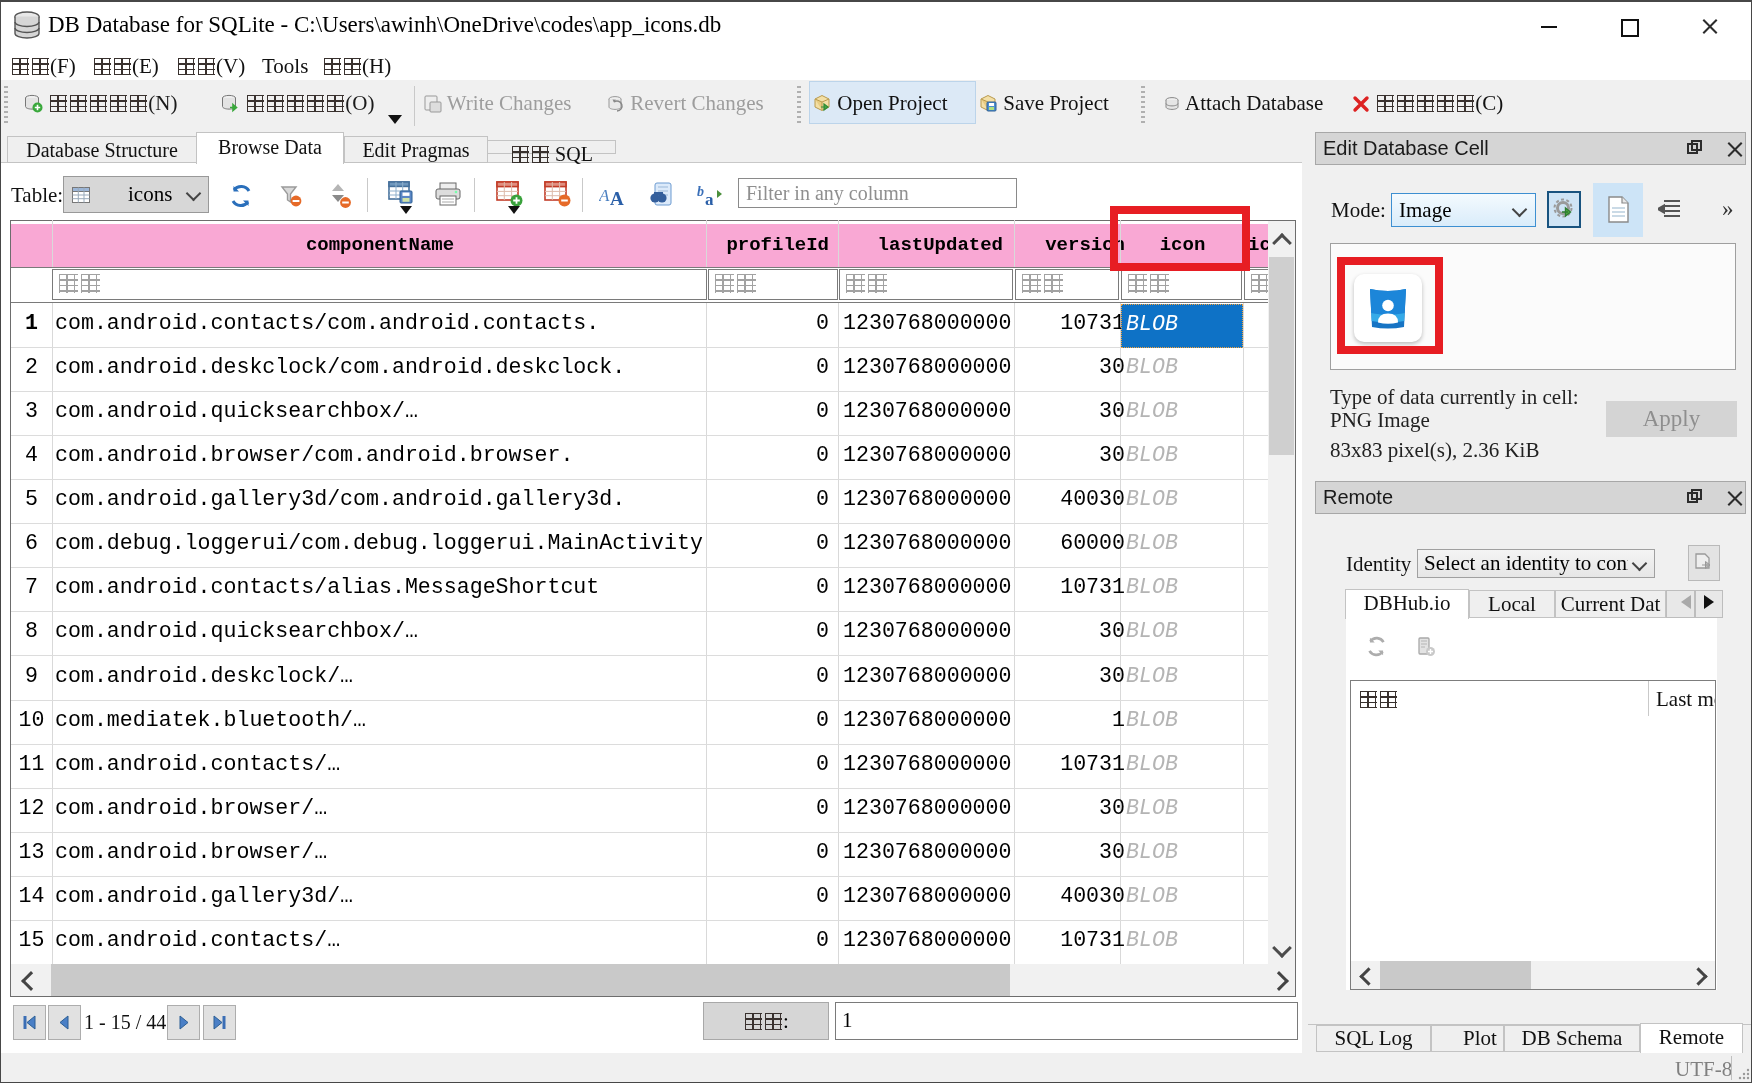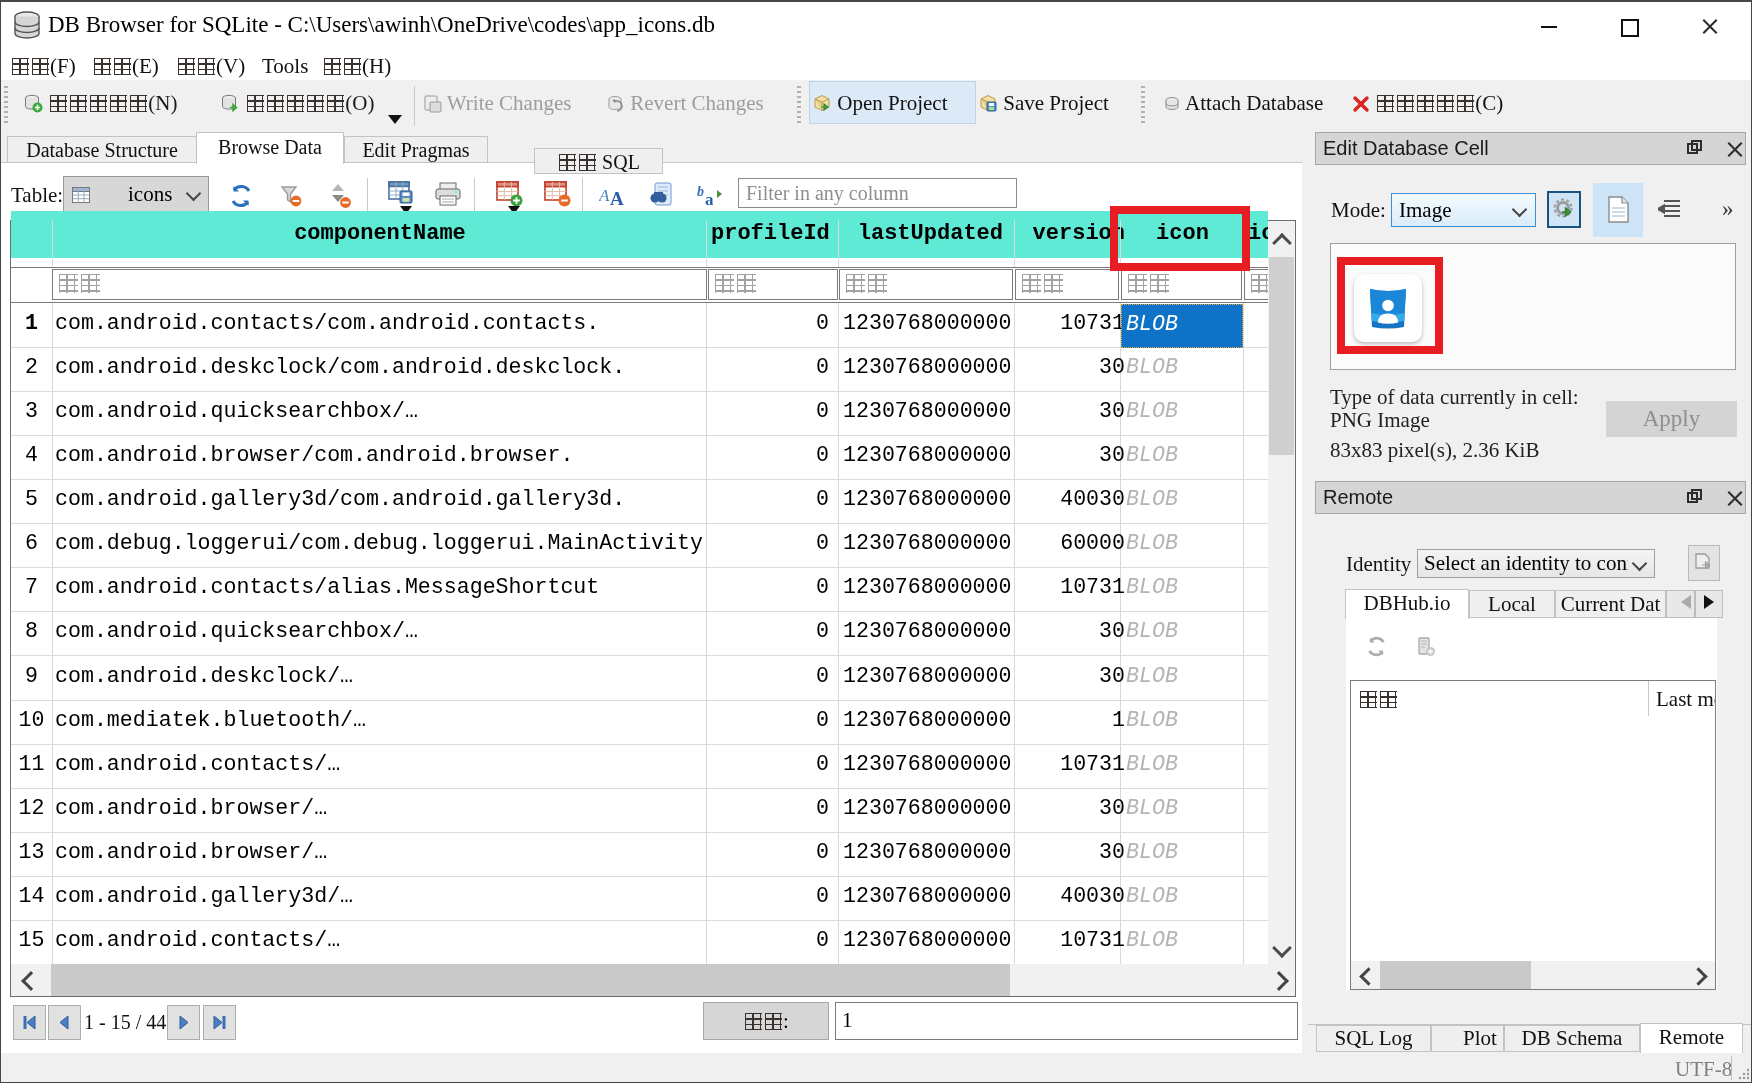--- a/index.html
+++ b/index.html
@@ -47,21 +47,21 @@
 .fc .cj{width:19px;height:19px;}
 </style></head>
 <body>
 
 <div class="a" style="left:0;top:0;width:1752px;height:52px;background:#fff;border-top:2px solid #474747;"></div>
 <svg class="a" style="left:13px;top:11px" width="28" height="30" viewBox="0 0 28 30">
  <ellipse cx="14" cy="5.5" rx="12" ry="4.5" fill="#e8e8e8" stroke="#555" stroke-width="1.4"></ellipse>
  <path d="M2 5.5v17c0 2.5 5.4 4.5 12 4.5s12-2 12-4.5v-17" fill="#d6d6d6" stroke="#555" stroke-width="1.4"></path>
  <path d="M2 11c0 2.5 5.4 4.5 12 4.5s12-2 12-4.5M2 17c0 2.5 5.4 4.5 12 4.5s12-2 12-4.5" fill="none" stroke="#555" stroke-width="1.4"></path>
 </svg>
-<div class="a serif" style="left:48px;top:12px;font-size:23px;color:#000;">DB Browser for SQLite - C:\Users\awinh\OneDrive\codes\app_icons.db</div>
+<div class="a serif" style="left:48px;top:12px;font-size:23px;color:#000;">DB Database for SQLite - C:\Users\awinh\OneDrive\codes\app_icons.db</div>
 <div class="a" style="left:1541px;top:26px;width:16px;height:2px;background:#111;"></div>
 <div class="a" style="left:1621px;top:19px;width:14px;height:14px;border:2px solid #111;"></div>
 <div class="x1" style="left:1702px;top:18px;"></div>
 
 <div class="a serif" style="left:0;top:52px;width:1752px;height:28px;background:#fff;font-size:21px;color:#111;">
  <span class="a" style="left:10px;top:2px;"><b class="cj"></b><b class="cj"></b>(F)</span>
  <span class="a" style="left:92px;top:2px;"><b class="cj"></b><b class="cj"></b>(E)</span>
  <span class="a" style="left:176px;top:2px;"><b class="cj"></b><b class="cj"></b>(V)</span>
  <span class="a" style="left:262px;top:2px;">Tools</span>
  <span class="a" style="left:322px;top:2px;"><b class="cj"></b><b class="cj"></b>(H)</span>
@@ -132,21 +132,21 @@
       <path d="M3 3l12 12M15 3L3 15" stroke="#d22" stroke-width="3.4" stroke-linecap="round"></path>
     </svg>
  <b class="cj"></b><b class="cj"></b><b class="cj"></b><b class="cj"></b><b class="cj"></b>(C)</div>
 
 <div class="a" style="left:0;top:132px;width:1308px;height:31px;background:#f0f0f0;"></div>
 <div class="a" style="left:0;top:162px;width:1308px;height:1px;background:#c8c8c8;"></div>
 <div class="a" style="left:0;top:163px;width:1302px;height:890px;background:#fff;"></div>
 <div class="tab serif" style="left:7px;top:136px;width:190px;height:27px;font-size:20px;line-height:26px;">Database Structure</div>
 <div class="tab tabact serif" style="left:196px;top:132px;width:148px;height:32px;font-size:20px;line-height:28px;">Browse Data</div>
 <div class="tab serif" style="left:344px;top:136px;width:144px;height:27px;font-size:20px;line-height:26px;">Edit Pragmas</div>
-<div class="tab serif" style="left:487px;top:148px;width:129px;height:26px;font-size:20px;line-height:26px;margin-left:47px;"><b class="cj"></b><b class="cj"></b> SQL</div>
+<div class="tab serif" style="left:487px;top:140px;width:129px;height:14px;font-size:20px;line-height:26px;"><b class="cj"></b><b class="cj"></b> SQL</div>
 
 <div class="a serif" style="left:11px;top:183px;font-size:21px;color:#111;">Table:</div>
 <div class="a" style="left:63px;top:176px;width:146px;height:37px;background:#d7d7d7;border:1px solid #999;box-sizing:border-box;">
  <svg width="18" height="16" viewBox="0 0 18 16" style="position:absolute;left:8px;top:10px">
       <rect x="0.5" y="0.5" width="17" height="15" fill="#fff" stroke="#777"></rect>
       <rect x="0.5" y="0.5" width="17" height="4" fill="#9cb6d8" stroke="#777"></rect>
       <path d="M6.3 .5v15M12 .5v15M.5 8h17M.5 11.7h17" stroke="#9ab" stroke-width="1"></path>
     </svg>
  <span class="serif" style="position:absolute;left:33px;top:5px;font-size:21px;margin-left:31px;">icons</span>
  <span class="chev" style="left:124px;top:11px;transform:rotate(45deg);"></span>
@@ -216,21 +216,21 @@
     <text x="0" y="12" font-family="Liberation Serif" font-size="14" font-style="italic" font-weight="bold" fill="#3a6fb8">b</text>
     <text x="8" y="21" font-family="Liberation Serif" font-size="17" font-weight="bold" fill="#2a5fa8">a</text>
     <path d="M20 6l5 4-5 4" fill="#4a8f3c"></path>
   </svg>
 <div class="a" style="left:738px;top:178px;width:279px;height:30px;background:#fff;border:1px solid #8a8a8a;box-sizing:border-box;">
  <span class="serif" style="position:absolute;left:7px;top:3px;font-size:20px;color:#8f8f8f;">Filter in any column</span>
   </div>
 
 <div class="a" style="left:10px;top:220px;width:1286px;height:777px;border:1px solid #6d6d6d;box-sizing:border-box;background:#fff;"></div>
 
-<div class="a mono" style="left:11px;top:211px;width:1257px;height:47px;background:#5eead4;font-size:22px;font-weight:bold;color:#000;">
+<div class="a mono" style="left:11px;top:224px;width:1257px;height:47px;background:#f9a8d4;font-size:19px;font-weight:bold;color:#000;">
  <span class="a" style="left:44px;width:650px;text-align:center;top:10px;">componentName</span>
  <span class="a" style="left:700px;width:118px;text-align:right;top:10px;">profileId</span>
  <span class="a" style="left:832px;width:160px;text-align:right;top:10px;">lastUpdated</span>
  <span class="a" style="left:1008px;width:106px;text-align:right;top:10px;">version</span>
  <span class="a" style="left:1110px;width:123px;text-align:center;top:10px;">icon</span>
  <span class="a" style="left:1237px;top:10px;">ic</span>
 </div>
 
 <div class="colline" style="left:52px;"></div>
 <div class="colline" style="left:706px;"></div>

